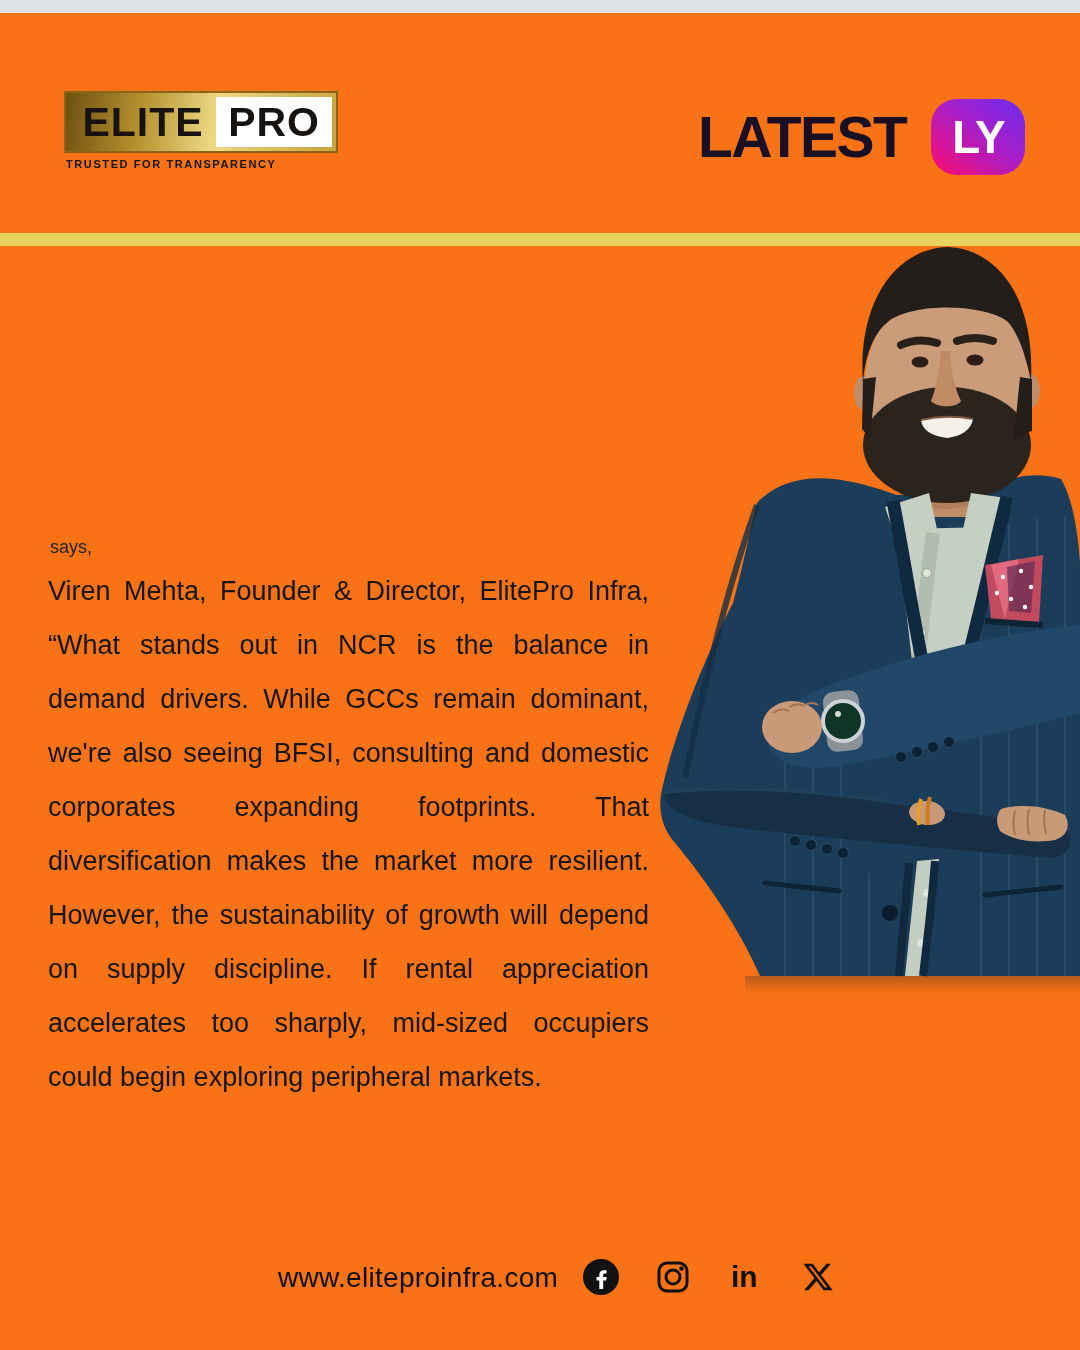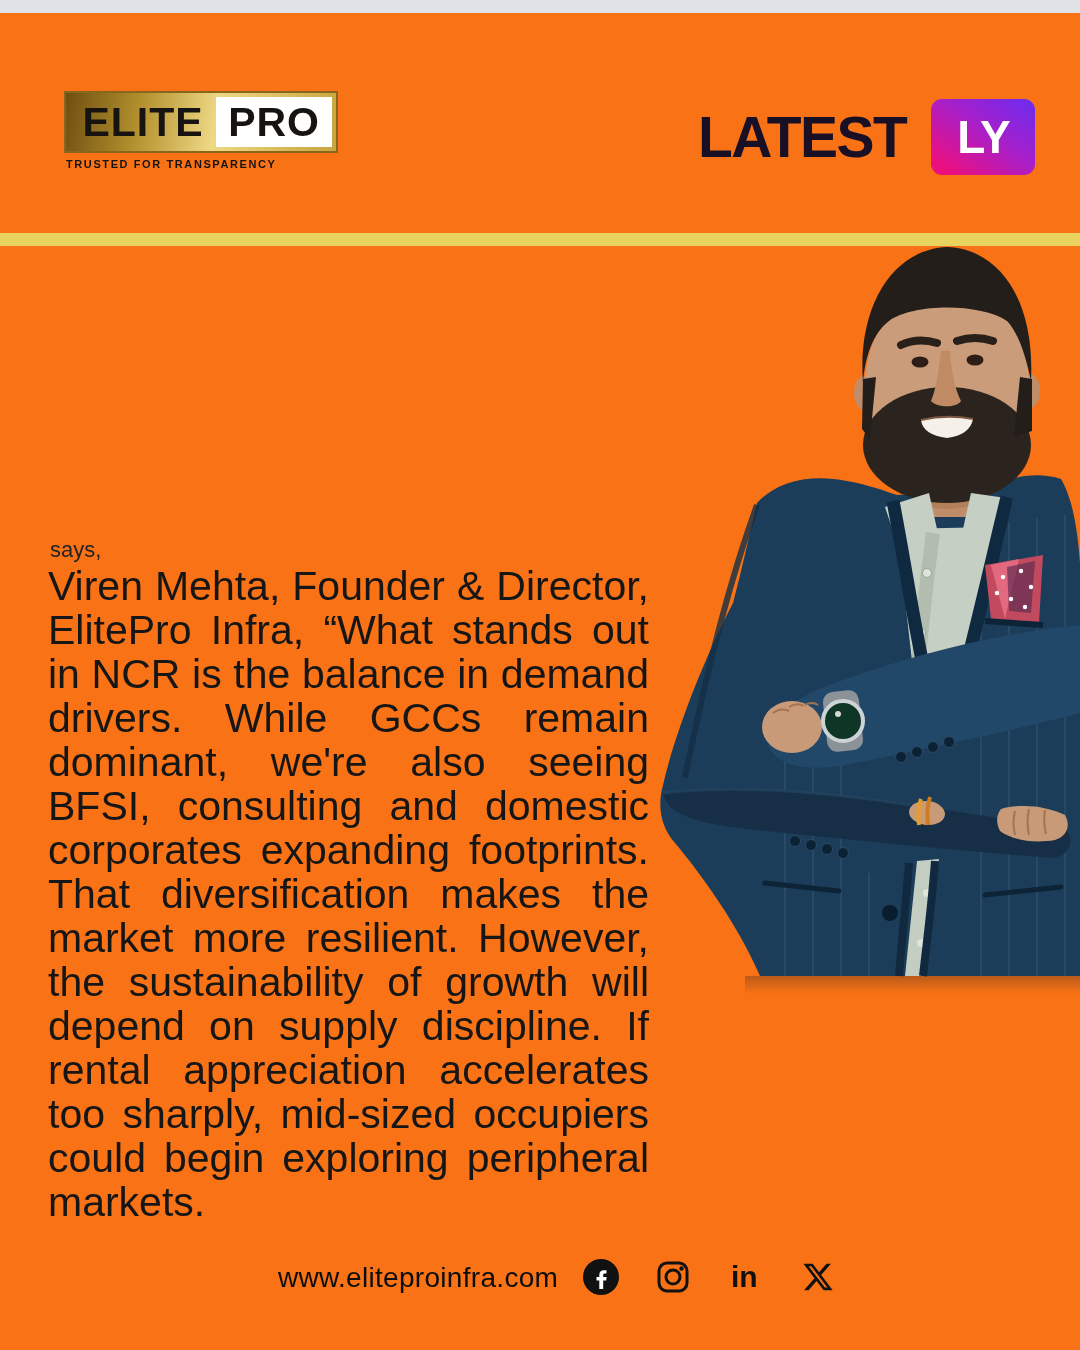--- a/index.html
+++ b/index.html
@@ -28,40 +28,40 @@
     font-size:11px;font-weight:600;letter-spacing:1.6px;color:#141414;
   }
   .logo-latestly{
     position:absolute;left:698px;top:84px;height:80px;
     display:flex;align-items:center;gap:25px;
   }
   .logo-latestly .word{
     font-size:57px;font-weight:800;letter-spacing:-1.5px;color:#1a1026;line-height:80px;
   }
   .logo-latestly .badge{
-    width:104px;height:76px;border-radius:11px;
+    width:94px;height:76px;border-radius:26px;
     background:linear-gradient(to top right,#ec0f7e 10%,#a81fc9 55%,#6a2cf0 100%);
     display:flex;align-items:center;justify-content:center;
     font-size:46px;font-weight:800;color:#ffffff;letter-spacing:-1px;
   }
   
   .accent-bar{position:absolute;left:0;top:220px;width:1080px;height:13px;background:#e8d35f;}
   
   .headline{
     position:absolute;left:48px;top:288px;width:760px;
     font-size:44px;font-weight:800;line-height:1.11;letter-spacing:-1px;color:#0e0e0e;margin:0;
   }
   .byline{
     position:absolute;left:48px;top:482px;white-space:nowrap;
     font-size:28px;font-weight:800;letter-spacing:-0.3px;color:#101010;
   }
-  .says{position:absolute;left:50px;top:524px;font-size:22px;color:#242424;}
+  .says{position:absolute;left:50px;top:524px;font-size:18px;color:#242424;}
   .quote{
     position:absolute;left:48px;top:551px;width:601px;margin:0;
-    font-size:41px;line-height:44px;color:#161616;text-align:justify;
+    font-size:27px;line-height:54px;color:#161616;text-align:justify;
   }
   
   .portrait{position:absolute;left:655px;top:220px;width:425px;height:763px;}
   
   .site-url{
     position:absolute;left:278px;top:1249px;
     font-size:28px;letter-spacing:0.3px;color:#0d0d0d;
   }
   .social{position:absolute;top:1245px;width:38px;height:38px;cursor:pointer;}
   .social.fb{left:582px;} .social.ig{left:654px;} .social.li{left:726px;} .social.x{left:799px;}

